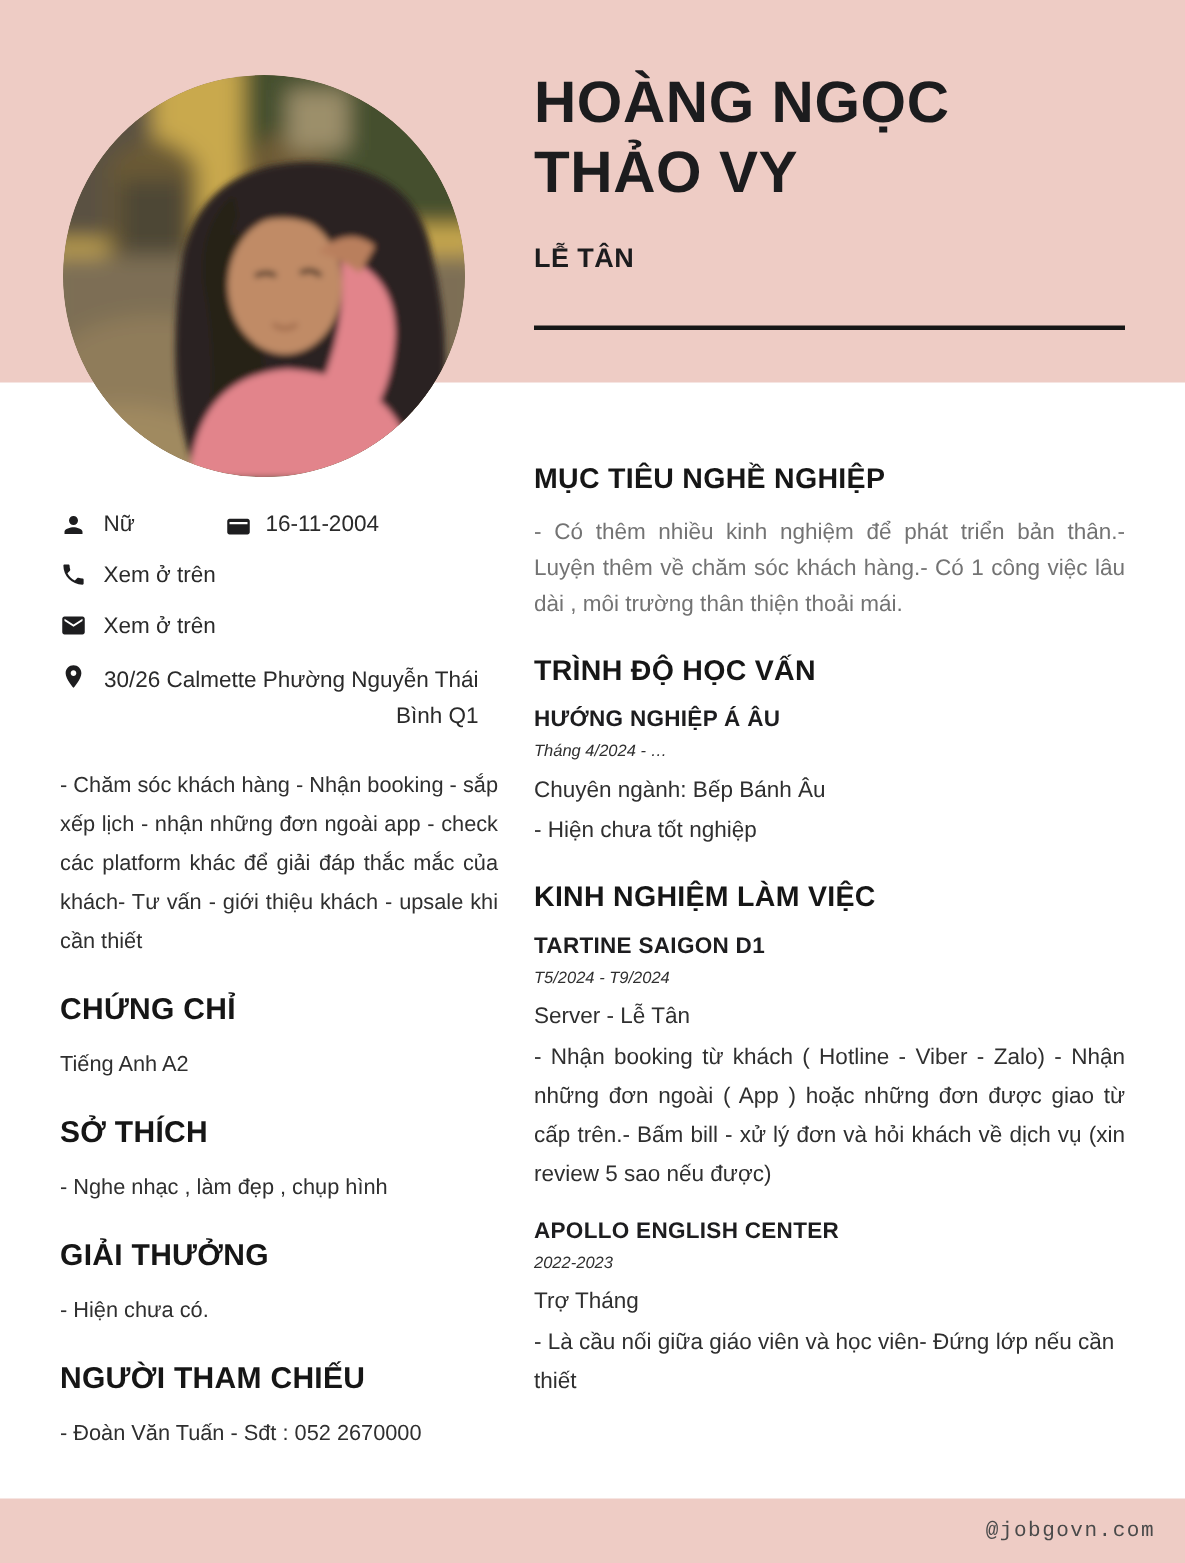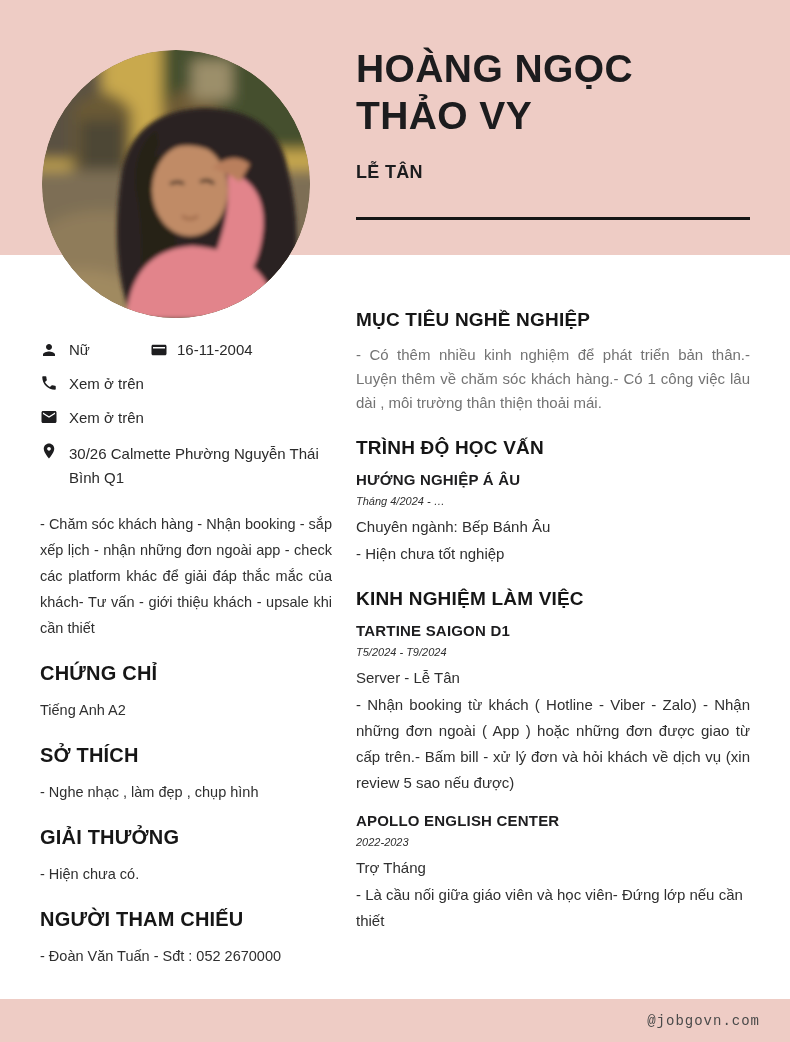--- a/index.html
+++ b/index.html
@@ -71,23 +71,23 @@
   .contact-row .cicon {
     width: 18px; height: 18px;
     margin-right: 11px;
     flex: 0 0 18px;
     position: relative;
     top: 0px;
   }
   .cicon svg { display: block; width: 18px; height: 18px; fill: #1d1d1f; }
   .contact-row.first { align-items: center; }
   .gender-cell { width: 81px; }
-  .dob-cell { display: flex; align-items: center; }
+  .dob-cell { display: flex; align-items: flex-end; }
   .dob-cell .cicon { margin-right: 9px; }
-  .address-text { line-height: 24px; width: 250px; }
+  .address-text { line-height: 24px; width: 250px; text-align: right; }
   .lsection { margin-top: 21px; }
   .lsection h2 {
     font-size: 20px;
     font-weight: 700;
     color: #161616;
     letter-spacing: 0.2px;
     margin-bottom: 12px;
   }
   .lsection p {
     font-size: 14.5px;
@@ -141,21 +141,21 @@
   }
   
   .footer {
     position: absolute;
     left: 0; bottom: 0;
     width: 790px; height: 43px;
     background: #eeccc5;
     display: flex;
     align-items: center;
     justify-content: flex-end;
-    padding-right: 30px;
+    padding-right: 20px;
   }
   .footer .brand {
     font-family: "Liberation Mono", monospace;
     font-size: 14px;
     color: #4a4a4a;
     letter-spacing: 1px;
   }
 </style>
 </head>
 <body>

